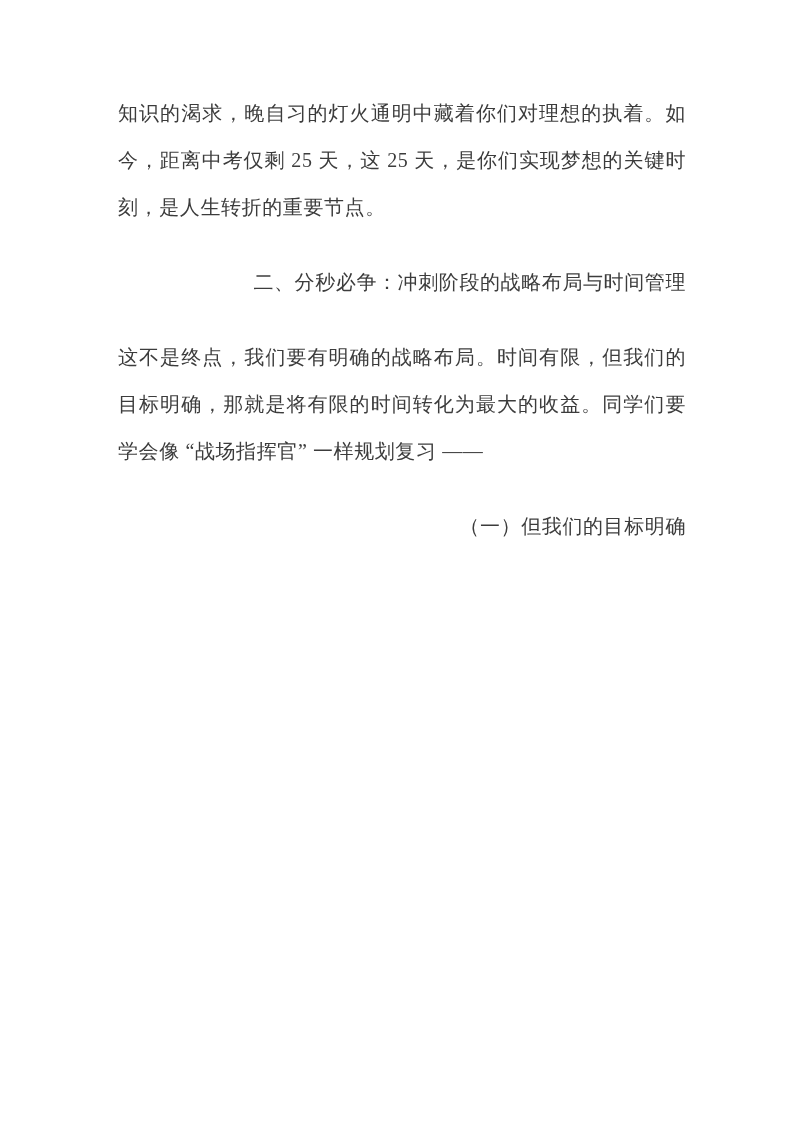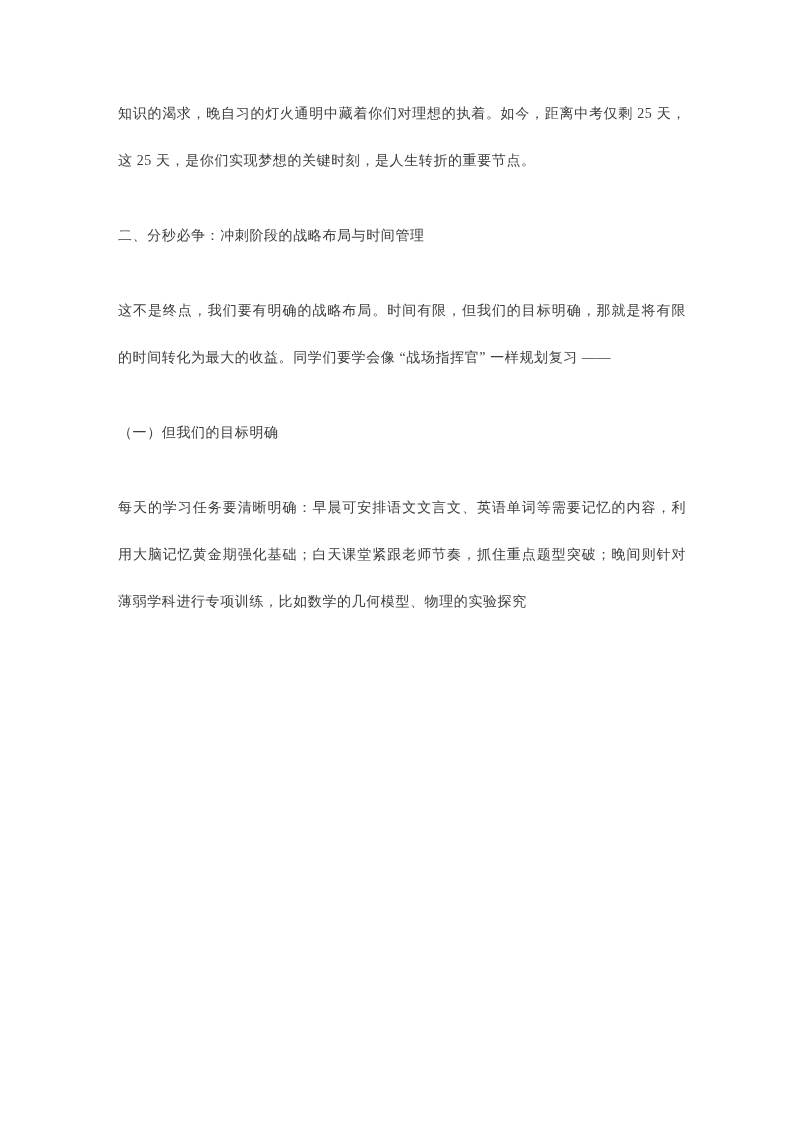--- a/index.html
+++ b/index.html
@@ -26,33 +26,32 @@
     line-height: 47px;
     color: #3c3c3c;
     text-align: justify;
     text-justify: inter-ideograph;
     letter-spacing: 0.6px;
   }
   .block {
     margin: 0 0 28px 0;
     padding: 0;
     font-weight: normal;
-    font-size: 14px;
+    font-size: 20px;
   }
   .block:last-child {
     margin-bottom: 0;
   }
   h2.block, h3.block {
-    text-align: left;
+    text-align: right;
   }
 </style>
 </head>
 <body>
 
 <div class="page">
   <div class="content">
     <p class="block">知识的渴求，晚自习的灯火通明中藏着你们对理想的执着。如今，距离中考仅剩 25 天，这 25 天，是你们实现梦想的关键时刻，是人生转折的重要节点。</p>
     <h2 class="block">二、分秒必争：冲刺阶段的战略布局与时间管理</h2>
     <p class="block">这不是终点，我们要有明确的战略布局。时间有限，但我们的目标明确，那就是将有限的时间转化为最大的收益。同学们要学会像 “战场指挥官” 一样规划复习 ——</p>
     <h3 class="block">（一）但我们的目标明确</h3>
-    <p class="block">每天的学习任务要清晰明确：早晨可安排语文文言文、英语单词等需要记忆的内容，利用大脑记忆黄金期强化基础；白天课堂紧跟老师节奏，抓住重点题型突破；晚间则针对薄弱学科进行专项训练，比如数学的几何模型、物理的实验探究</p>
   </div>
 </div>
 
 </body></html>

